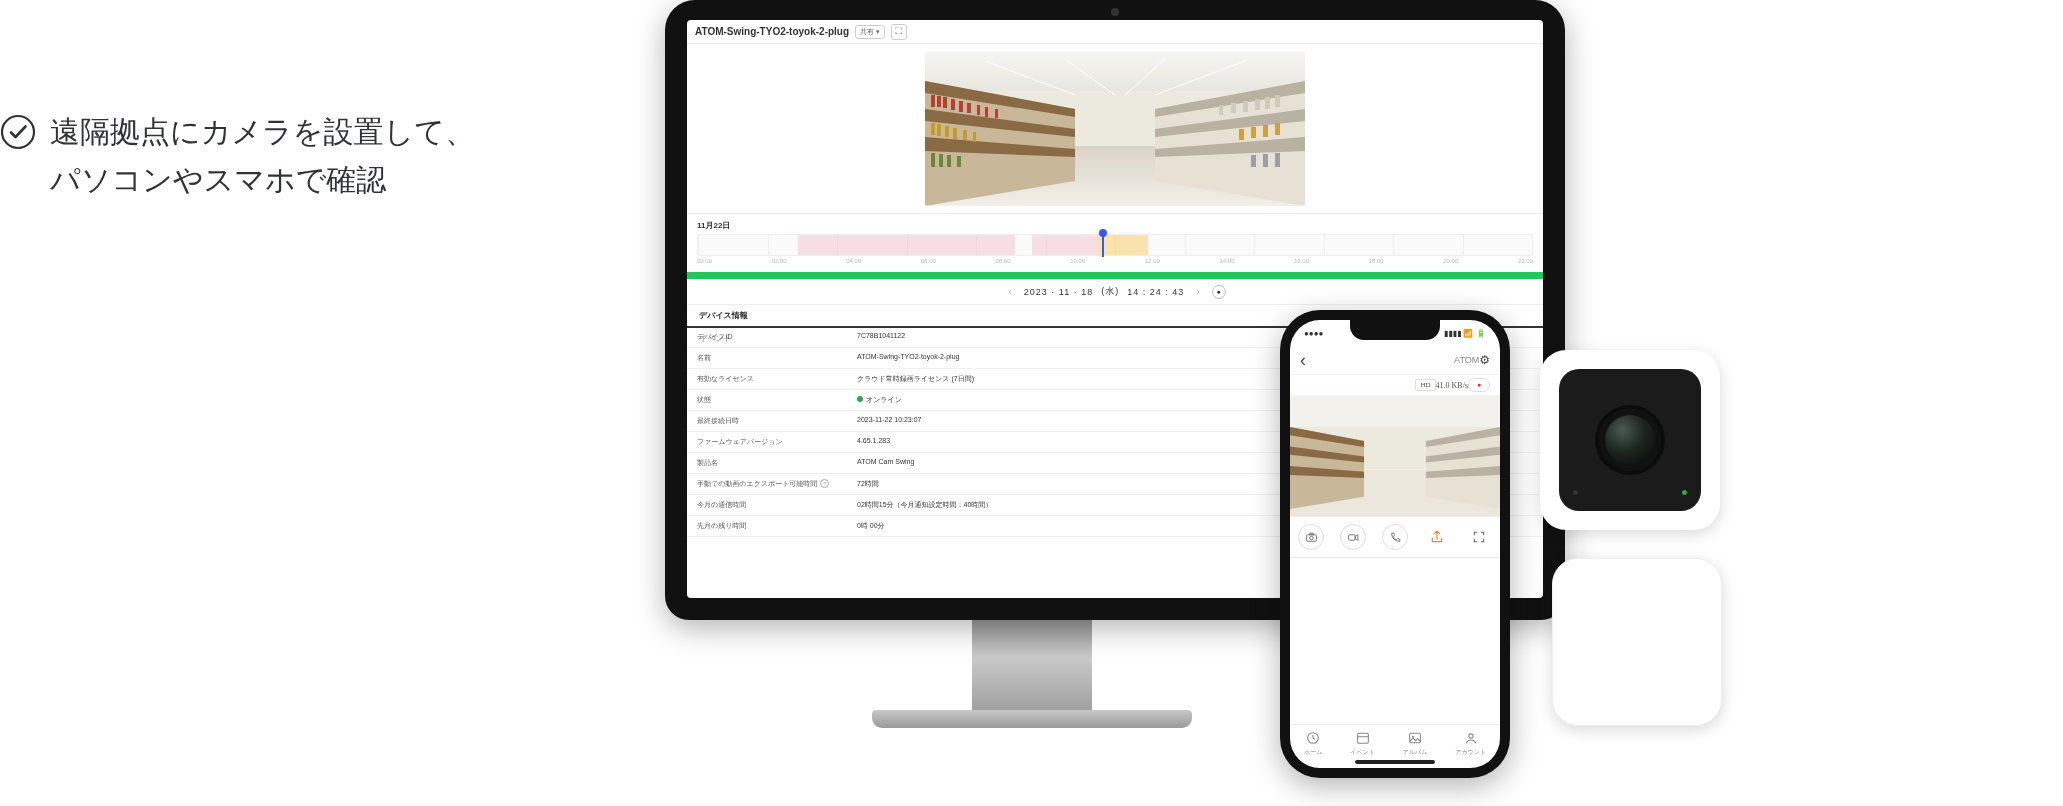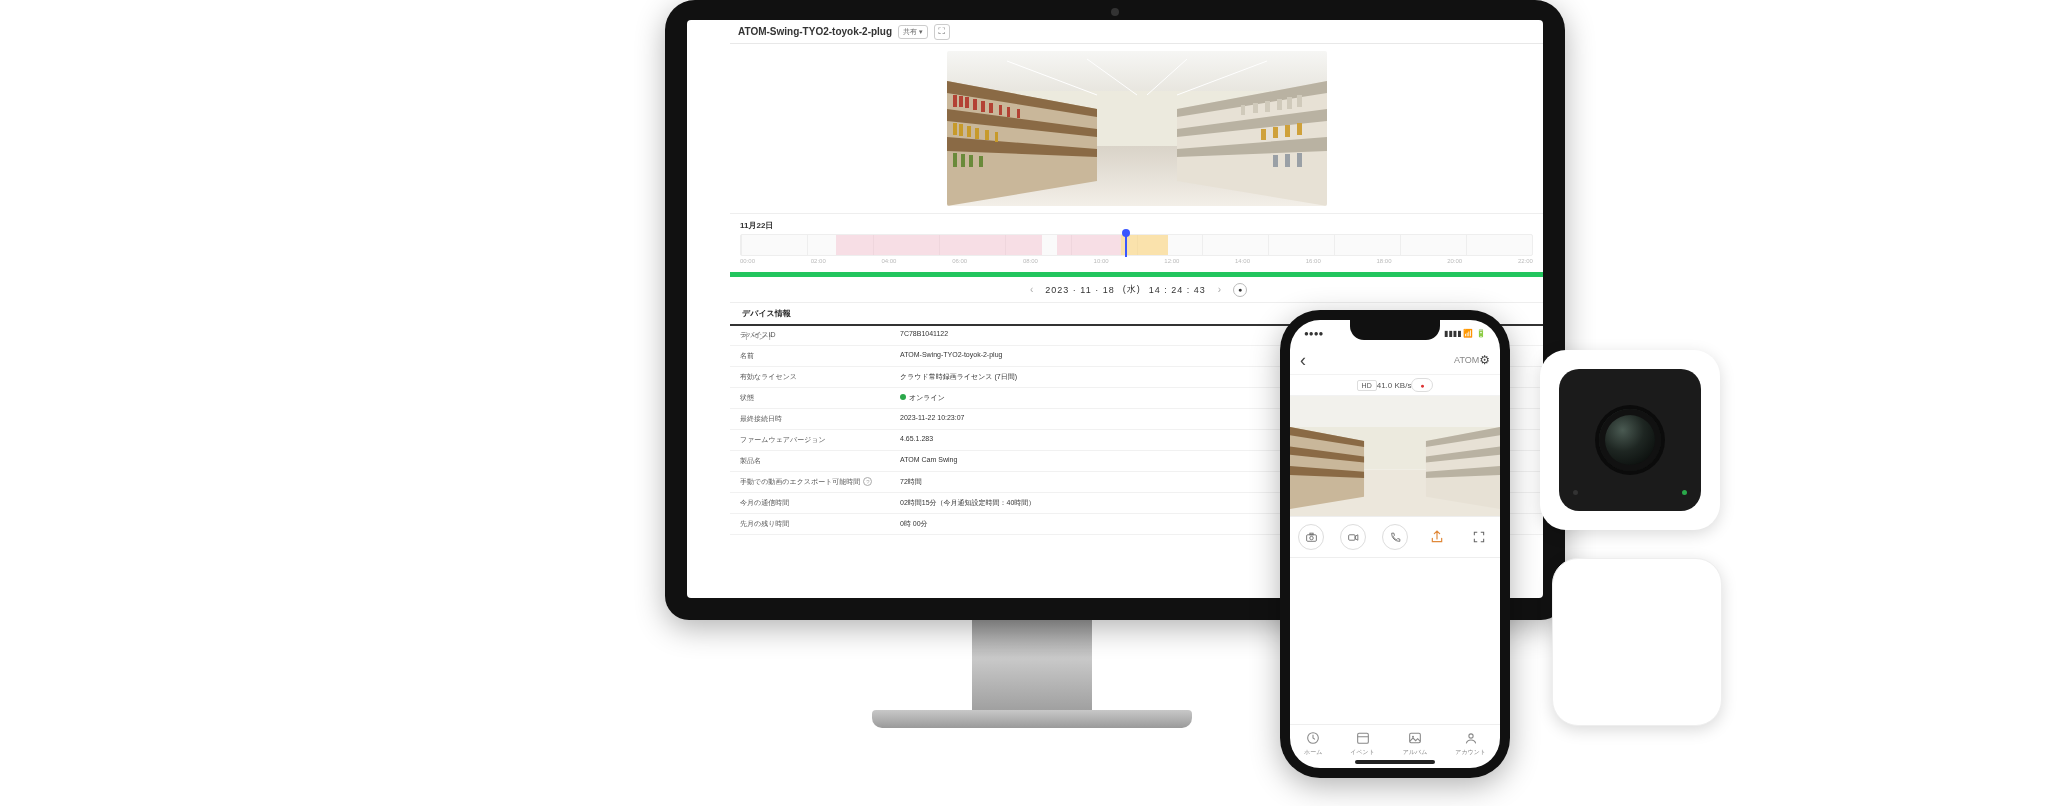--- a/index.html
+++ b/index.html
@@ -76,21 +76,20 @@
   }
 
   .screen {
     width: 100%; height: 100%;
     background: #fff;
     border-radius: 4px;
     overflow: hidden;
     font-size: 8px;
     color: #444;
     position: relative;
-    padding-left: 43px;
   }
 
   
   .app-header {
     display: flex; align-items: center;
     height: 24px;
     padding: 0 8px;
     border-bottom: 1px solid #e8e8e8;
     gap: 6px;
   }
@@ -113,21 +112,21 @@
     display: flex; align-items: center; justify-content: center;
     background: #fff;
     border-bottom: 1px solid #eee;
   }
   .store-thumb {
     width: 380px; height: 155px; position: relative;
     border-radius: 2px; overflow: hidden;
   }
 
   
-  .timeline-section { padding: 6px 10px 8px 10px; border-bottom: 5px solid #22c55e; }
+  .timeline-section { padding: 6px 10px 8px 10px; border-bottom: 7px solid #22c55e; }
   .timeline-date { font-size: 8px; color: #333; margin-bottom: 3px; font-weight: 600; }
   .timeline-track {
     position: relative; height: 22px; width: 100%;
     background: #fafafa; border: 1px solid #eee; border-radius: 2px;
   }
   .tl-pink { position: absolute; top:0; bottom:0; left:12%; width:26%; background: rgba(240,170,190,0.35); }
   .tl-pink2 { position: absolute; top:0; bottom:0; left:40%; width:8%; background: rgba(240,170,190,0.35); }
   .tl-yellow { position: absolute; top:0; bottom:0; left:48%; width:6%; background: rgba(250,210,120,0.6); }
   .tl-needle { position: absolute; top:-2px; bottom:-2px; left:48.5%; width:2px; background:#3a57ff; }
   .tl-needle::before { content:''; position:absolute; top:-4px; left:-3px; width:8px; height:8px; background:#3a57ff; border-radius:50%; }
@@ -181,22 +180,22 @@
   .phone-status {
     height: 26px; display:flex; align-items:center; justify-content:space-between;
     padding: 0 14px; font-size:8px; color:#333;
   }
   .phone-topbar {
     height: 28px; display:flex; align-items:center; justify-content:space-between;
     padding: 0 10px; font-size:12px; color:#444;
   }
   .phone-topbar .center { font-size:9px; color:#888; flex:1; text-align:right; }
   .phone-meta {
-    height:22px; display:flex; align-items:center; justify-content:center;
-    padding:0 10px; font-size:8px; color:#555; border-top:1px solid #f2f2f2; border-bottom:1px solid #f2f2f2;
+    height:22px; display:flex; align-items:center; justify-content:flex-end;
+    padding:0 10px; font-size:8px; color:#555; border-top:1px solid #f2f2f2; border-bottom:1px solid #f2f2f2;font-family:Liberation Serif, serif;
   }
   .phone-meta .mode-pill { border:1px solid #ddd; border-radius:2px; padding:1px 4px; font-size:7px; }
   .phone-meta .rec-pill { border:1px solid #ddd; border-radius:10px; width:22px; height:14px; display:flex; align-items:center; justify-content:center; }
   .phone-video { height:120px; position:relative; overflow:hidden; }
   .phone-actions {
     height:42px; display:flex; align-items:center; justify-content:space-around;
     border-top:1px solid #eee; border-bottom:1px solid #eee;
   }
   .p-act { width:26px; height:26px; border:1px solid #ddd; border-radius:50%; display:flex; align-items:center; justify-content:center; font-size:11px; color:#666; }
   .p-act.plain { border:none; }
@@ -238,20 +237,30 @@
   }
 
   
   .aisle-svg { width:100%; height:100%; display:block; }
 
 </style>
 </head>
 <body>
 
 <div class="features">
+  <div class="feature-item">
+    <span class="check-circle">
+      <svg viewBox="0 0 36 36">
+          <circle cx="18" cy="18" r="16" fill="none" stroke="#303435" stroke-width="2.2"></circle>
+          <path d="M11 18.5 l4.5 4.5 L25.5 12.5" fill="none" stroke="#303435" stroke-width="2.6" stroke-linecap="round" stroke-linejoin="round"></path>
+        </svg>
+    </span>
+    <div class="feature-text">遠隔拠点にカメラを設置して、
+パソコンやスマホで確認</div>
+  </div>
 </div>
 
 <div class="monitor-stand-neck"></div>
 <div class="monitor-stand-base"></div>
 <div class="monitor">
   <div class="monitor-cam"></div>
   <div class="screen">
 
     <div class="app-header">
       <span class="app-title">ATOM-Swing-TYO2-toyok-2-plug</span>

